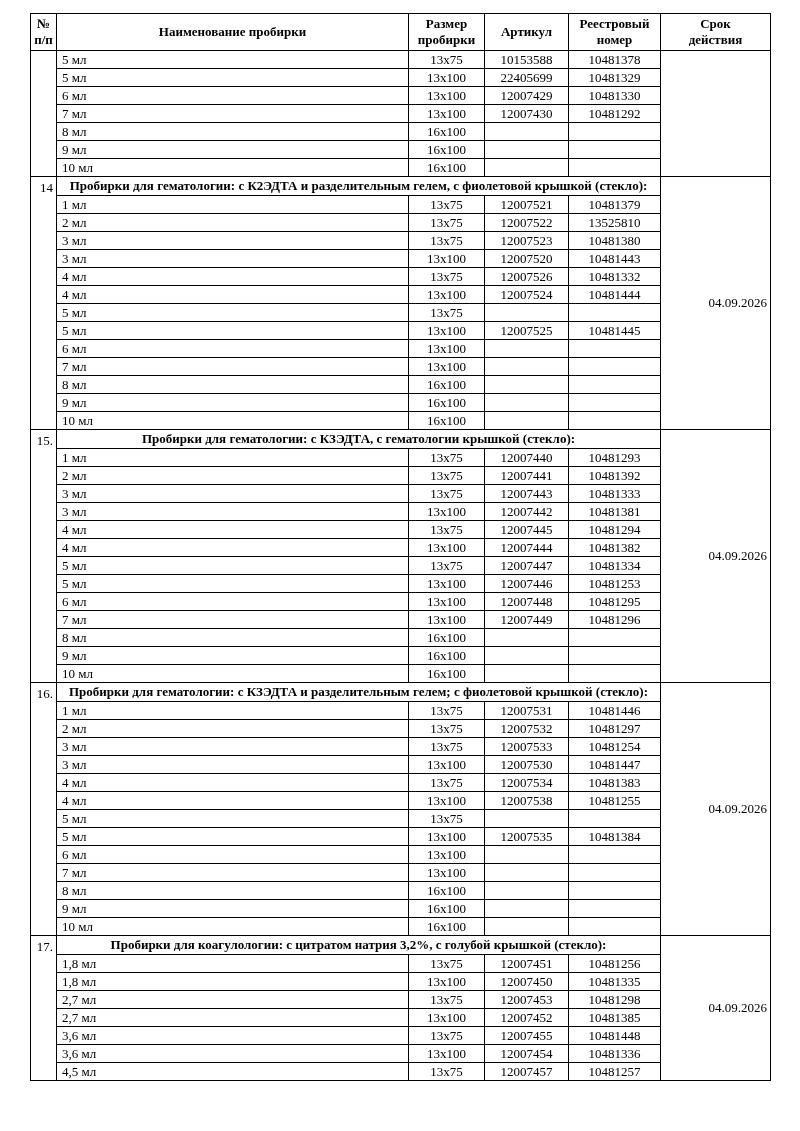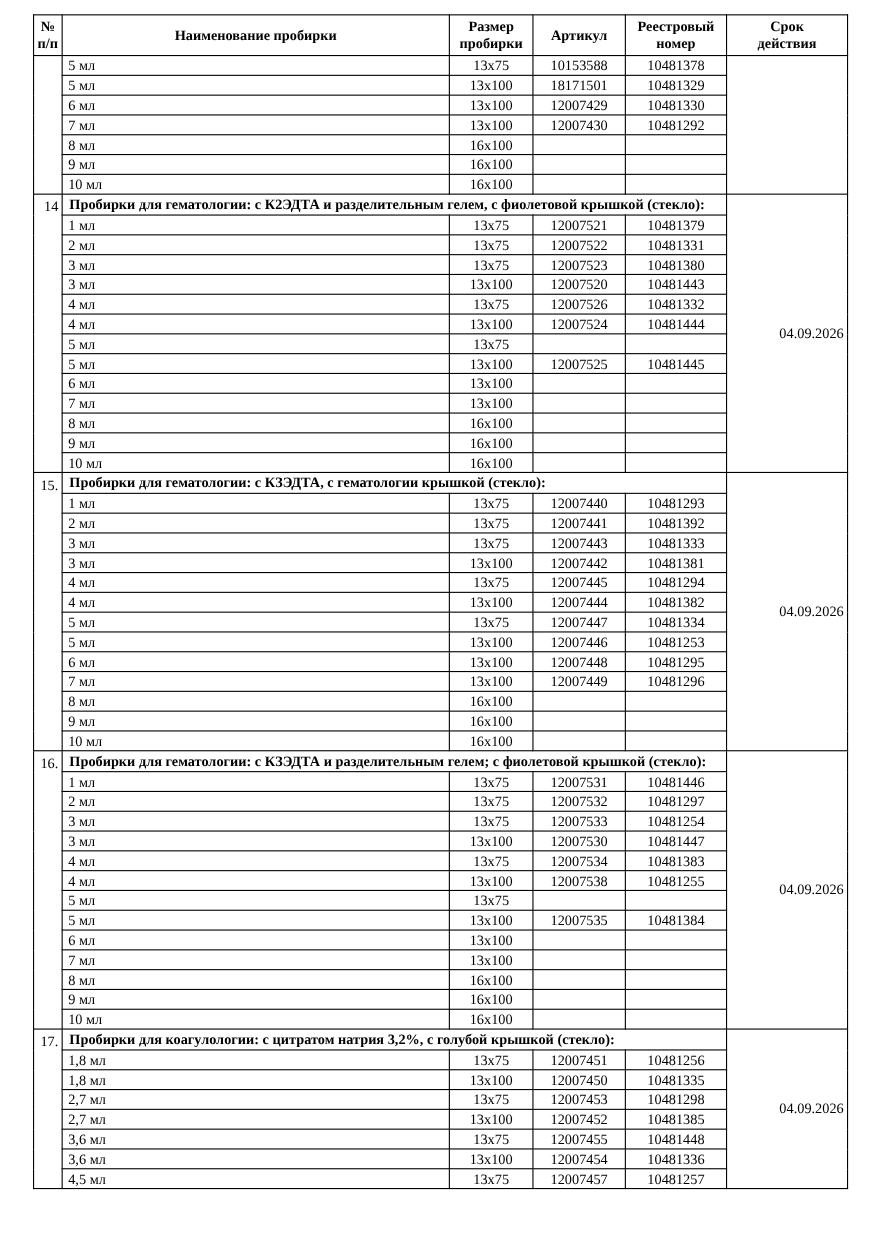--- a/index.html
+++ b/index.html
@@ -27,20 +27,21 @@
     font-weight:bold;
     text-align:center;
     vertical-align:middle;
     white-space:pre-line;
     padding:2px 2px;
   }
   tbody td { height:18px; }
   td.col-name { text-align:left; padding-left:5px;margin-top:12px; }
   td.col-size, td.col-article, td.col-registry { text-align:center; }
   td.section-title {
+    text-align:center;
     font-weight:bold;
     vertical-align:middle;
     padding:1px 6px;
   }
   td.col-num-cell {
     text-align:right;
     vertical-align:top;
     padding-top:3px;
   }
   td.col-validity-cell {
@@ -80,21 +81,21 @@
           <td class="col-num-cell" rowspan="7"></td>
           <td class="col-name">5 мл</td>
           <td class="col-size">13x75</td>
           <td class="col-article">10153588</td>
           <td class="col-registry">10481378</td>
           <td class="col-validity-cell" rowspan="7"></td>
         </tr>
         <tr>
           <td class="col-name">5 мл</td>
           <td class="col-size">13x100</td>
-          <td class="col-article">18171501</td>
+          <td class="col-article">22405699</td>
           <td class="col-registry">10481329</td>
         </tr>
         <tr>
           <td class="col-name">6 мл</td>
           <td class="col-size">13x100</td>
           <td class="col-article">12007429</td>
           <td class="col-registry">10481330</td>
         </tr>
         <tr>
           <td class="col-name">7 мл</td>
@@ -128,21 +129,21 @@
         <tr>
           <td class="col-name">1 мл</td>
           <td class="col-size">13x75</td>
           <td class="col-article">12007521</td>
           <td class="col-registry">10481379</td>
         </tr>
         <tr>
           <td class="col-name">2 мл</td>
           <td class="col-size">13x75</td>
           <td class="col-article">12007522</td>
-          <td class="col-registry">10481331</td>
+          <td class="col-registry">13525810</td>
         </tr>
         <tr>
           <td class="col-name">3 мл</td>
           <td class="col-size">13x75</td>
           <td class="col-article">12007523</td>
           <td class="col-registry">10481380</td>
         </tr>
         <tr>
           <td class="col-name">3 мл</td>
           <td class="col-size">13x100</td>

